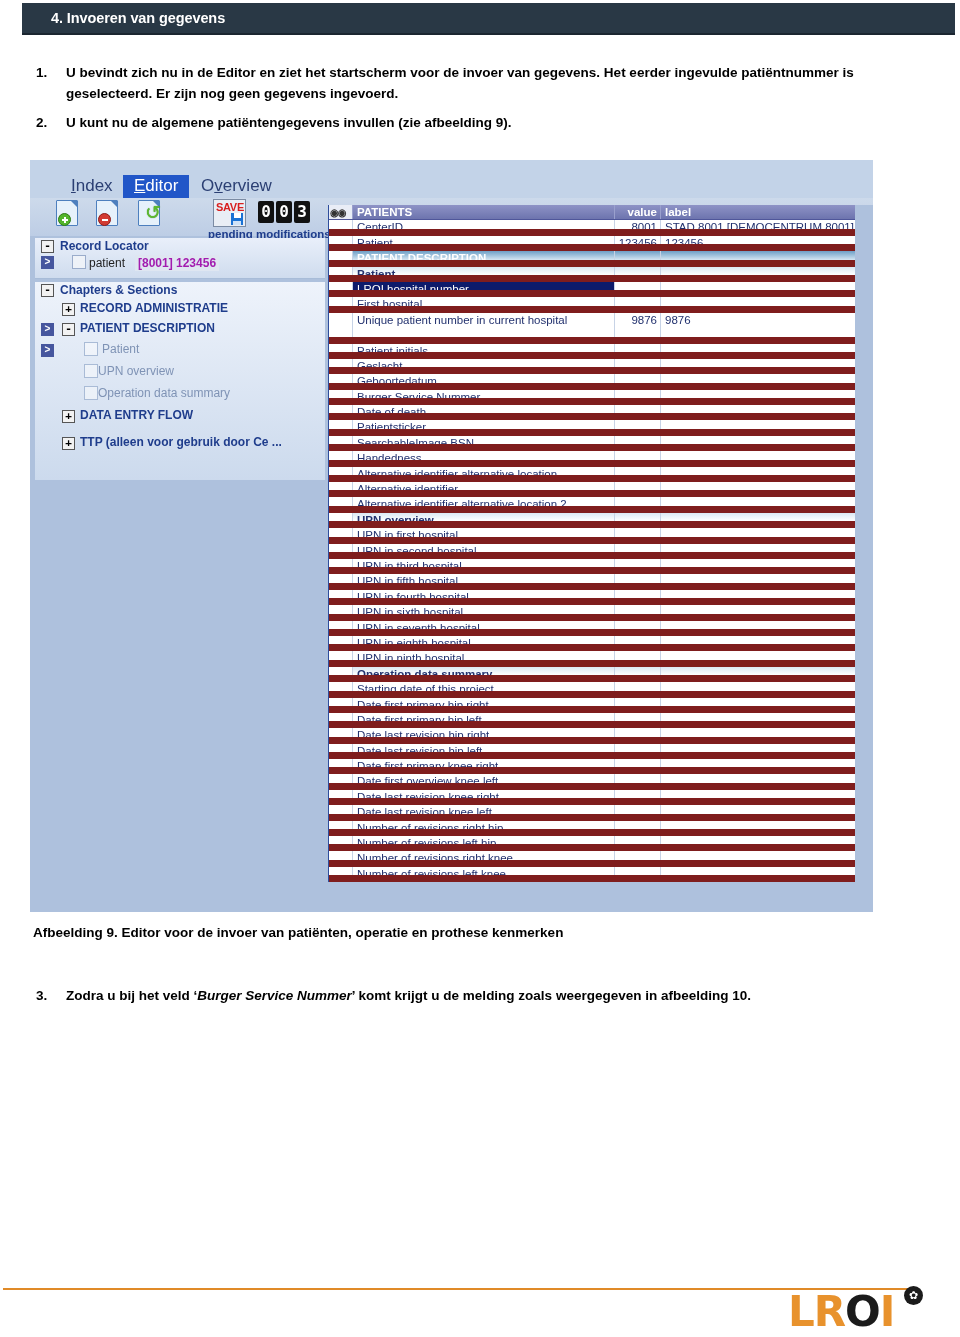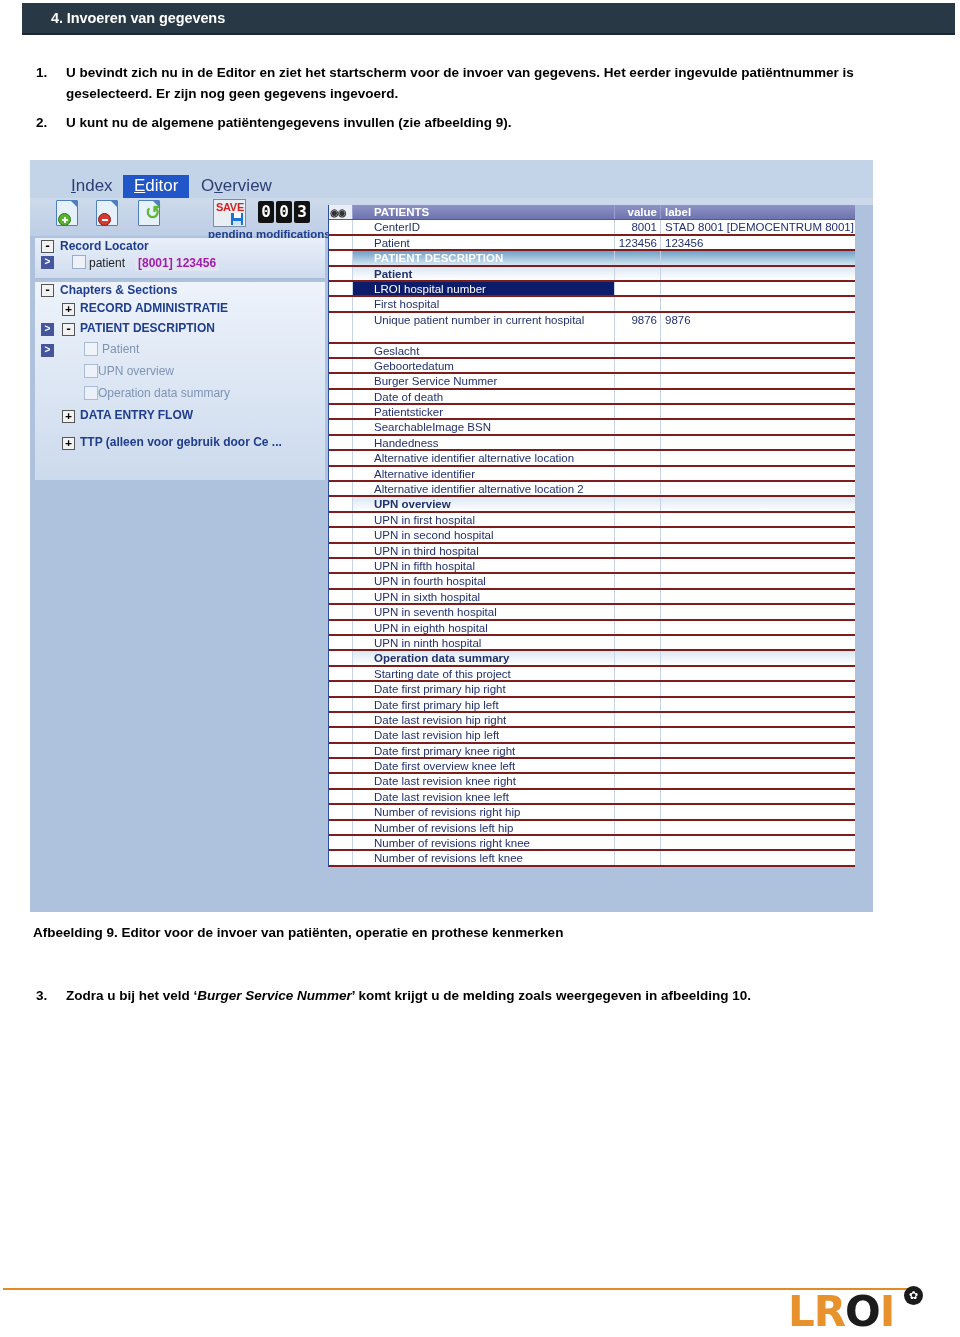--- a/index.html
+++ b/index.html
@@ -354,38 +354,38 @@
     position: absolute;
     left: 298px; top: 45px;
     width: 527px;
     background: #ffffff;
     border-left: 1px solid #2e4d9c;
   }
   .grow {
     display: flex;
     height: 15.4px;
     box-sizing: border-box;
-    border-bottom: 2px solid #7f1d1d;
+    border-bottom: 7px solid #7f1d1d;
     font-size: 11.5px;
     color: #22316e;
     line-height: 14px;
     white-space: nowrap;
     overflow: hidden;
   }
   .gcheck {
     width: 24px;
     flex: 0 0 24px;
     border-right: 1px solid #c7d3e6;
     background: #ffffff;
     box-sizing: border-box;
   }
   .gname {
     width: 262px;
     flex: 0 0 262px;
-    padding-left: 21px;
+    padding-left: 4px;
     border-right: 1px solid #c7d3e6;
     box-sizing: border-box;
     overflow: hidden;
   }
   .gvalue {
     width: 46px;
     flex: 0 0 46px;
     padding-right: 3px;
     text-align: right;
     border-right: 1px solid #c7d3e6;
@@ -657,20 +657,26 @@
         <div class="glabel"></div>
       </div>
       <div class="grow tall">
         <div class="gcheck"></div>
         <div class="gname">Unique patient number in current hospital</div>
         <div class="gvalue">9876</div>
         <div class="glabel">9876</div>
       </div>
       <div class="grow">
         <div class="gcheck"></div>
+        <div class="gname">Patient initials</div>
+        <div class="gvalue"></div>
+        <div class="glabel"></div>
+      </div>
+      <div class="grow">
+        <div class="gcheck"></div>
         <div class="gname">Geslacht</div>
         <div class="gvalue"></div>
         <div class="glabel"></div>
       </div>
       <div class="grow">
         <div class="gcheck"></div>
         <div class="gname">Geboortedatum</div>
         <div class="gvalue"></div>
         <div class="glabel"></div>
       </div>

